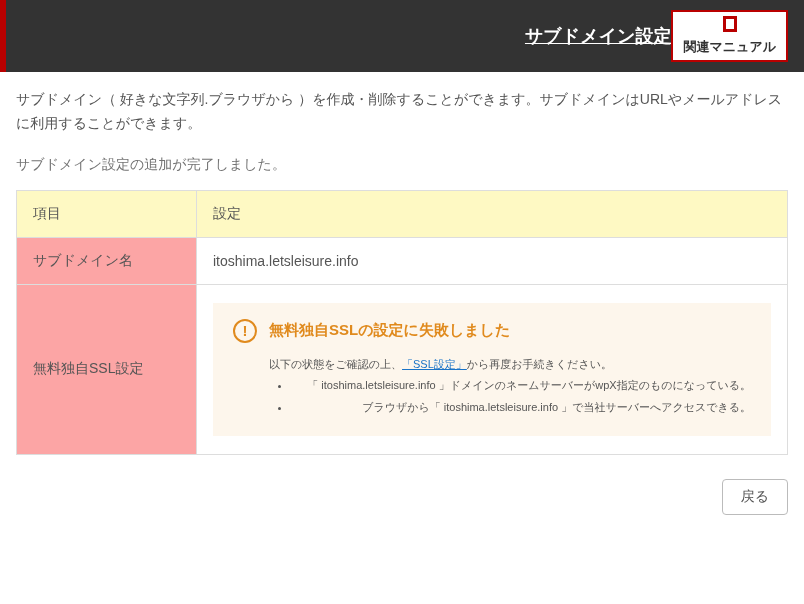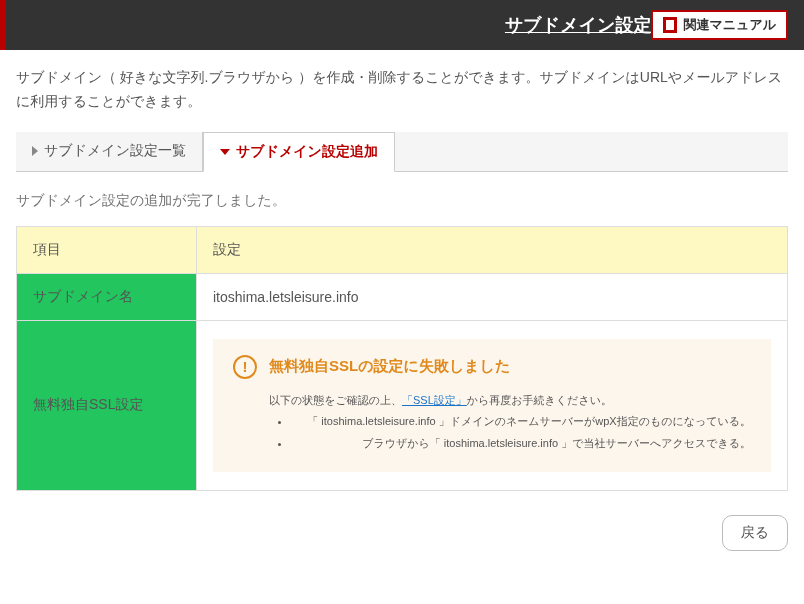--- a/index.html
+++ b/index.html
@@ -29,20 +29,21 @@
     background: #fff;
     color: #333;
     border: 2px solid #b90000;
     padding: 4px 10px;
     font-size: 13px;
     font-weight: bold;
     display: flex;
     align-items: center;
     gap: 6px;
     cursor: pointer;
+    flex-direction: column;
   }
   .manual-icon {
     width: 14px;
     height: 16px;
     background: #b90000;
     display: inline-block;
     position: relative;
   }
   .manual-icon::after {
     content: "";
@@ -110,21 +111,21 @@
     padding: 14px 16px;
     text-align: left;
     vertical-align: middle;
     font-weight: normal;
     color: #555;
   }
   table.settings thead th {
     background: #fef9c3;
   }
   table.settings tbody th {
-    background: #22c55e;
+    background: #fca5a5;
     width: 180px;
     vertical-align: middle;
   }
   .alert-box {
     background: #fdf6ec;
     padding: 16px 20px 16px 20px;
     margin: 4px 0;
   }
   .alert-title {
     color: #e08a1d;
@@ -170,48 +171,38 @@
     justify-content: flex-end;
     padding: 12px 16px 0 16px;
   }
   .back-btn {
     background: #fff;
     border: 1px solid #bbb;
     padding: 8px 18px;
     font-size: 14px;
     color: #555;
     cursor: pointer;
-    border-radius: 10px;
+    border-radius: 4px;
   }
   td.ssl-cell { padding: 12px; }
 </style>
 </head>
 <body>
 
 <div class="header-bar">
   <div class="header-title">サブドメイン設定</div>
   <button class="manual-btn">
     <span class="manual-icon"></span>
     <span>関連マニュアル</span>
   </button>
 </div>
 
 <div class="content">
   <div class="desc">サブドメイン（ 好きな文字列.ブラウザから ）を作成・削除することができます。サブドメインはURLやメールアドレスに利用することができます。</div>
 
-  <div class="tabs">
-    <div class="tab">
-      <span class="chev right"></span>
-      <span>サブドメイン設定一覧</span>
-    </div>
-    <div class="tab active">
-      <span class="chev"></span>
-      <span>サブドメイン設定追加</span>
-    </div>
-  </div>
 
   <div class="status-msg">サブドメイン設定の追加が完了しました。</div>
 
   <table class="settings">
     <thead>
       <tr>
         <th>項目</th>
         <th>設定</th>
       </tr>
     </thead>

